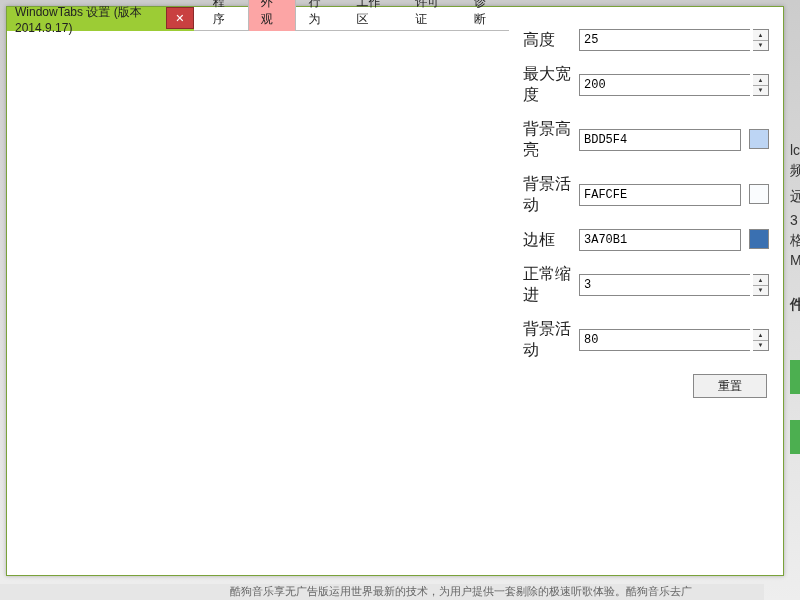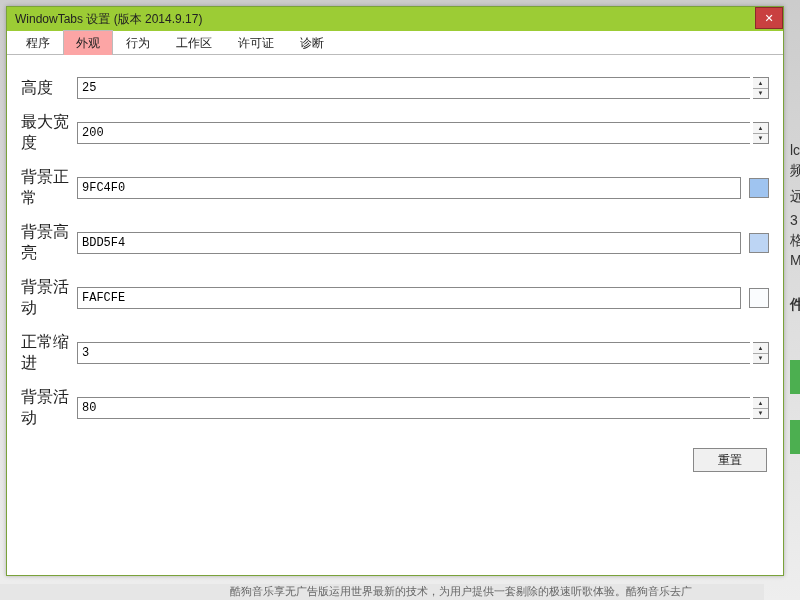--- a/index.html
+++ b/index.html
@@ -10,21 +10,21 @@
   .bg-text { position:absolute; left:790px; font-size:14px; color:#333; }
   .bg-row-bottom { position:absolute; top:584px; left:0; width:764px; height:16px; background:#e6e6e6; font-size:11px; color:#666; padding-left:230px; white-space:nowrap; overflow:hidden; }
 
   .window {
     position: absolute;
     left: 6px; top: 6px;
     width: 778px; height: 570px;
     background: #ffffff;
     border: 1px solid #7aa23a;
     box-shadow: 0 0 4px rgba(0,0,0,0.25);
-    display: flex; flex-direction: column;
+    display: flex; flex-direction: row;
   }
   .titlebar {
     height: 24px;
     background: #9ccc35;
     display: flex; align-items: center;
     padding: 0 0 0 8px;
     color: #222;
     font-size: 12px;
     position: relative;
   }
@@ -63,21 +63,21 @@
   }
 
   .content {
     flex:1;
     padding: 22px 14px 10px 14px;
     display:flex; flex-direction:column;
     gap: 13px;
   }
   .row { display:flex; align-items:center; }
   .row-label { width: 56px; color:#222; font-size:16px; }
-  .row-input-wrap { flex:1; display:flex; align-items:center; gap:4px; }
+  .row-input-wrap { flex:1; display:flex; align-items:flex-start; gap:4px; }
   .text-input {
     flex:1;
     height: 22px;
     border:1px solid #888;
     padding: 2px 4px;
     font-family: "Courier New", monospace;
     font-size: 12px;
     color:#000;
     background:#fff;
   }
@@ -94,21 +94,21 @@
   }
   .spinner .arrow:first-child { border-bottom:1px solid #aaa; }
   .with-spin .text-input { border-right:none; }
 
   .color-swatch {
     width: 20px; height:20px;
     border:1px solid #888;
     margin-left:4px;
   }
 
-  .reset-row { display:flex; justify-content:flex-end; margin-top:6px; padding-right:2px; }
+  .reset-row { display:flex; justify-content:flex-end; margin-top:0; padding-right:2px; }
   .reset-btn {
     width:74px; height:24px;
     border:1px solid #888;
     background:#f0f0f0;
     font-size:12px;
     color:#222;
   }
 </style>
 </head>
 <body>
@@ -160,45 +160,45 @@
       <div class="row-input-wrap with-spin">
         <input class="text-input" value="200" style="">
         <div class="spinner">
           <div class="arrow">▲</div>
           <div class="arrow">▼</div>
         </div>
       </div>
     </div>
 
 
-    <div class="row">
-      <div class="row-label">背景正常</div>
-      <div class="row-input-wrap">
-        <input class="text-input" value="9FC4F0" style="">
-        <div class="color-swatch" style="background: rgb(159, 196, 240);"></div>
-      </div>
-    </div>
 
     <div class="row">
       <div class="row-label">背景高亮</div>
       <div class="row-input-wrap">
         <input class="text-input" value="BDD5F4" style="">
         <div class="color-swatch" style="background: rgb(189, 213, 244);"></div>
       </div>
     </div>
 
     <div class="row">
       <div class="row-label">背景活动</div>
       <div class="row-input-wrap">
         <input class="text-input" value="FAFCFE" style="">
         <div class="color-swatch" style="background: rgb(250, 252, 254);"></div>
       </div>
     </div>
 
 
+    <div class="row">
+      <div class="row-label">边框</div>
+      <div class="row-input-wrap">
+        <input class="text-input" value="3A70B1" style="">
+        <div class="color-swatch" style="background: rgb(58, 112, 177);"></div>
+      </div>
+    </div>
 
     <div class="row">
       <div class="row-label">正常缩进</div>
       <div class="row-input-wrap with-spin">
         <input class="text-input" value="3" style="">
         <div class="spinner">
           <div class="arrow">▲</div>
           <div class="arrow">▼</div>
         </div>
       </div>

